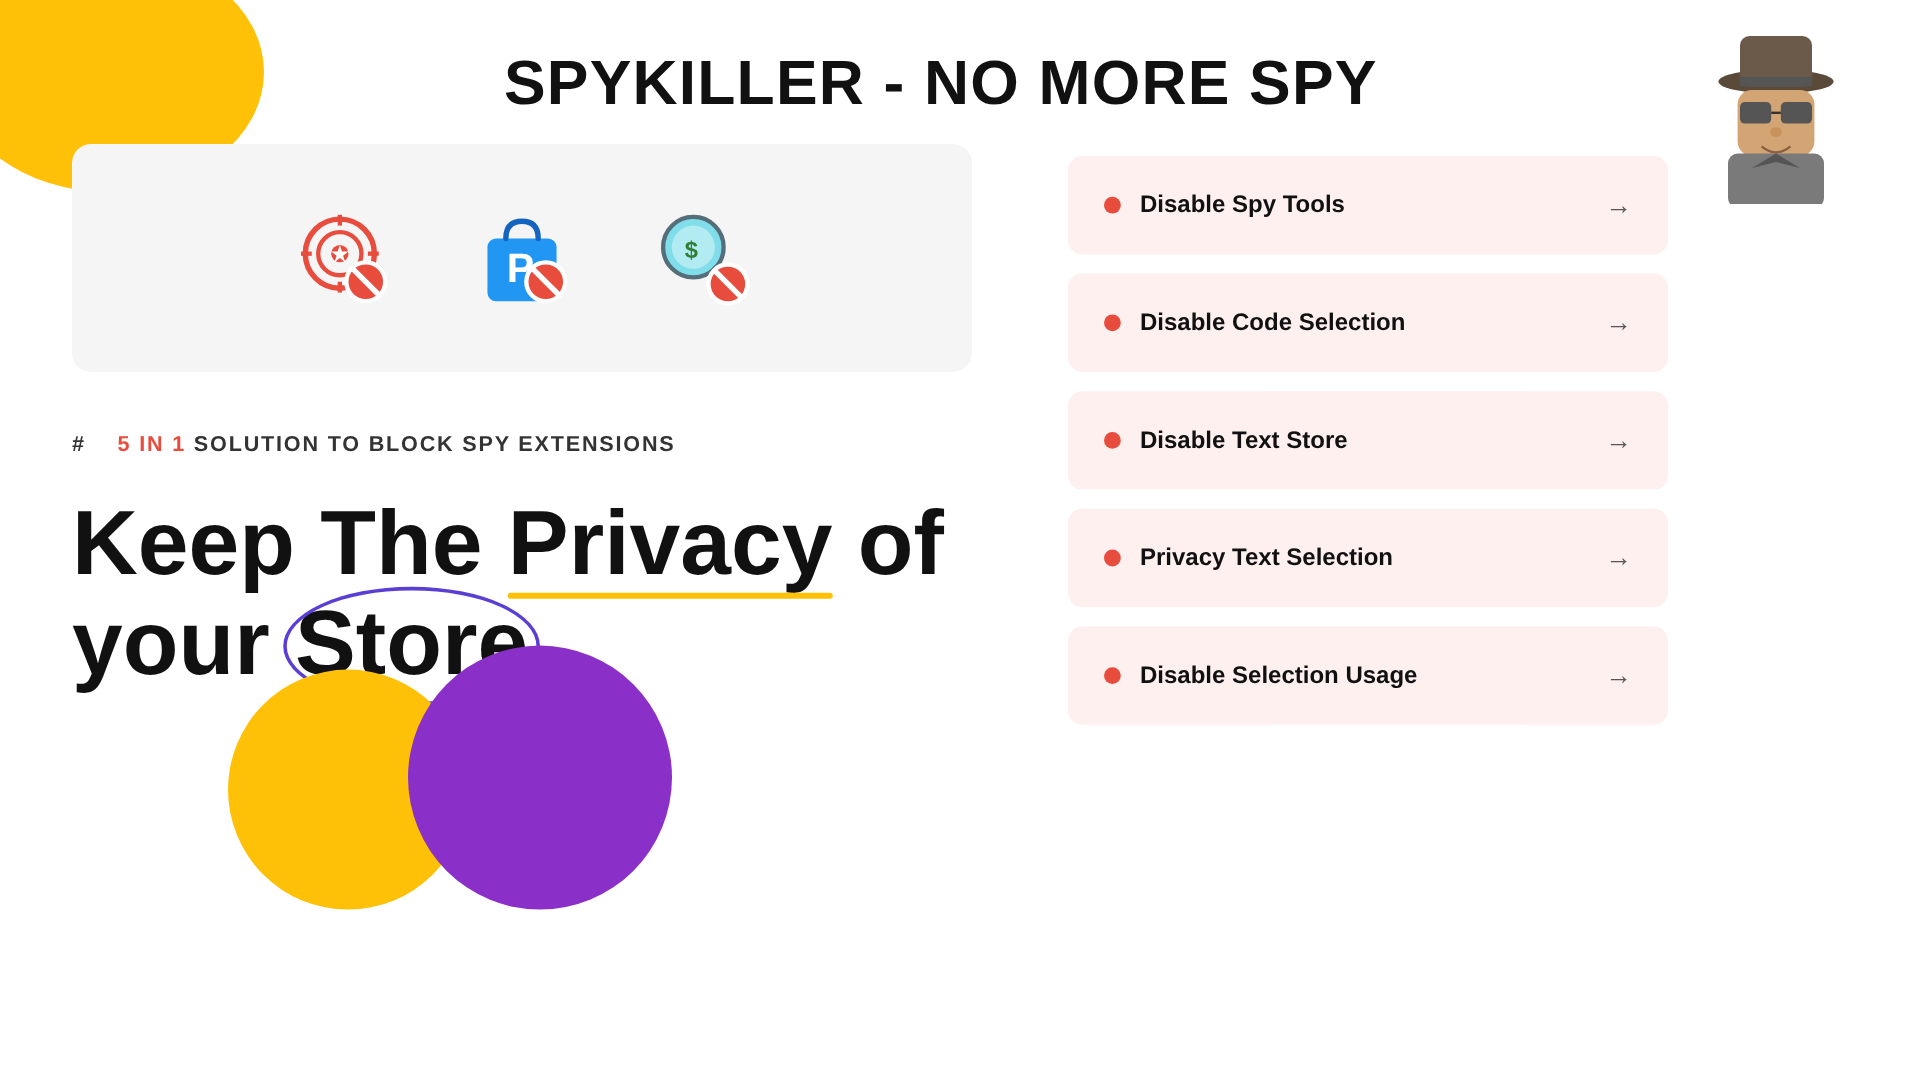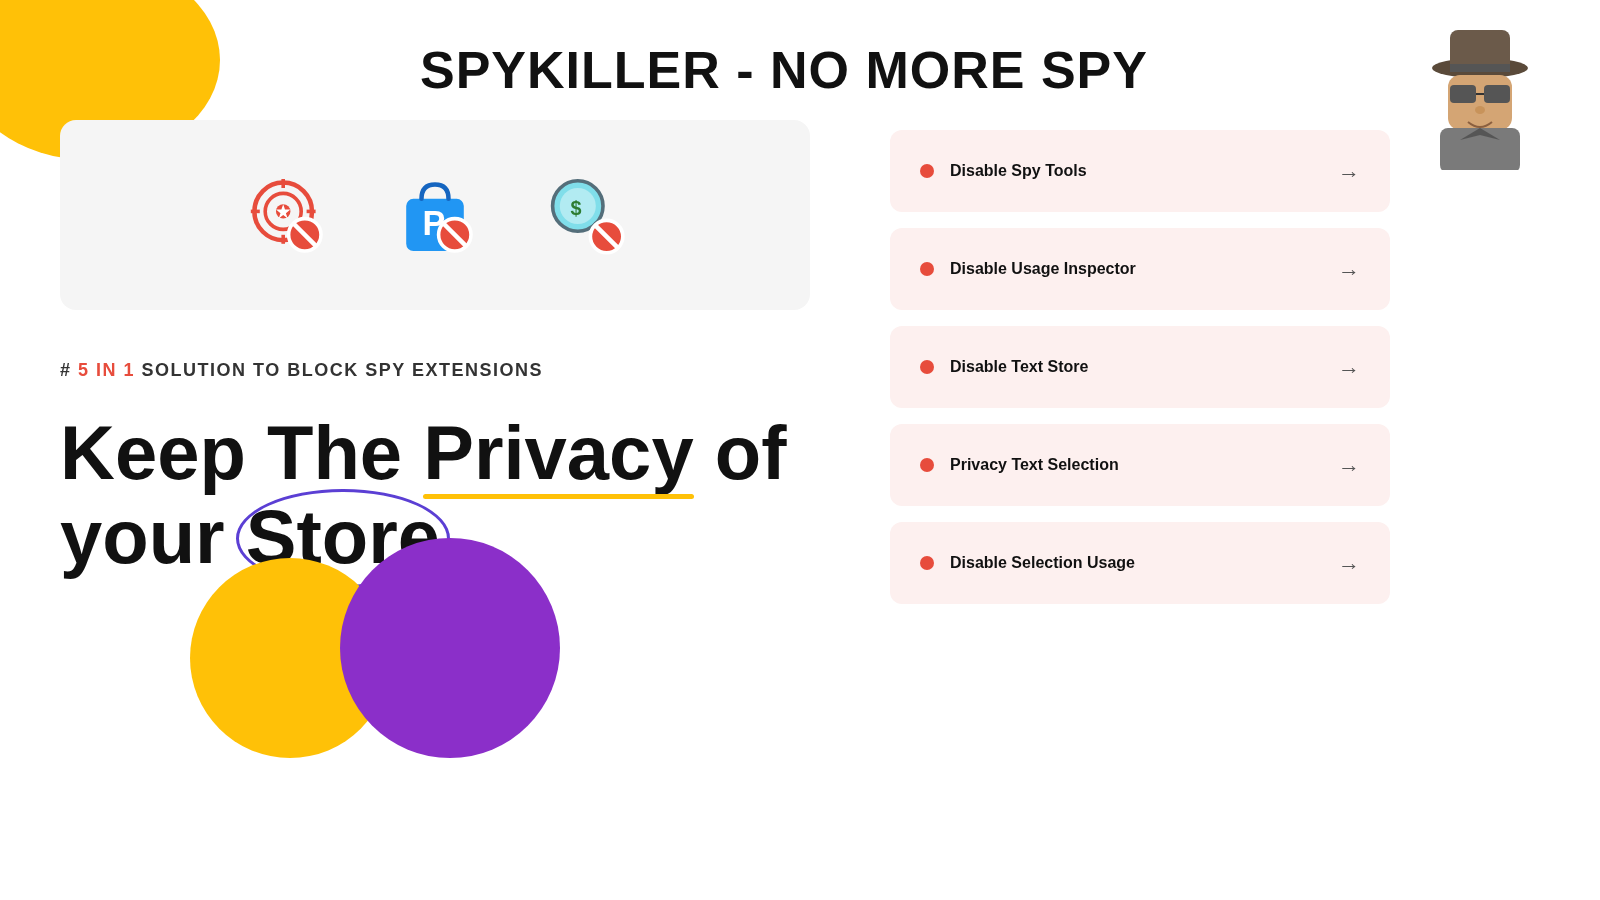--- a/index.html
+++ b/index.html
@@ -92,20 +92,21 @@
       font-size: 18px;
       font-weight: 700;
       letter-spacing: 1.5px;
       color: #333;
       margin-bottom: 30px;
     }
 
     .tagline .highlight {
       color: #e74c3c;
       font-weight: 900;
+      margin-left: 20px;
     }
 
     
     .hero-text {
       font-size: 76px;
       font-weight: 900;
       color: #111;
       line-height: 1.1;
     }
 
@@ -189,21 +190,21 @@
 
     .feature-dot {
       width: 14px;
       height: 14px;
       background: #e74c3c;
       border-radius: 50%;
       flex-shrink: 0;
     }
 
     .feature-label {
-      font-size: 16px;
+      font-size: 20px;
       font-weight: 600;
       color: #111;
     }
 
     .arrow-icon {
       font-size: 22px;
       color: #555;
     }
 
     
@@ -331,21 +332,21 @@
       <div class="feature-left">
         <div class="feature-dot"></div>
         <span class="feature-label">Disable Spy Tools</span>
       </div>
       <span class="arrow-icon">→</span>
     </div>
 
     <div class="feature-card">
       <div class="feature-left">
         <div class="feature-dot"></div>
-        <span class="feature-label">Disable Usage Inspector</span>
+        <span class="feature-label">Disable Code Selection</span>
       </div>
       <span class="arrow-icon">→</span>
     </div>
 
     <div class="feature-card">
       <div class="feature-left">
         <div class="feature-dot"></div>
         <span class="feature-label">Disable Text Store</span>
       </div>
       <span class="arrow-icon">→</span>

